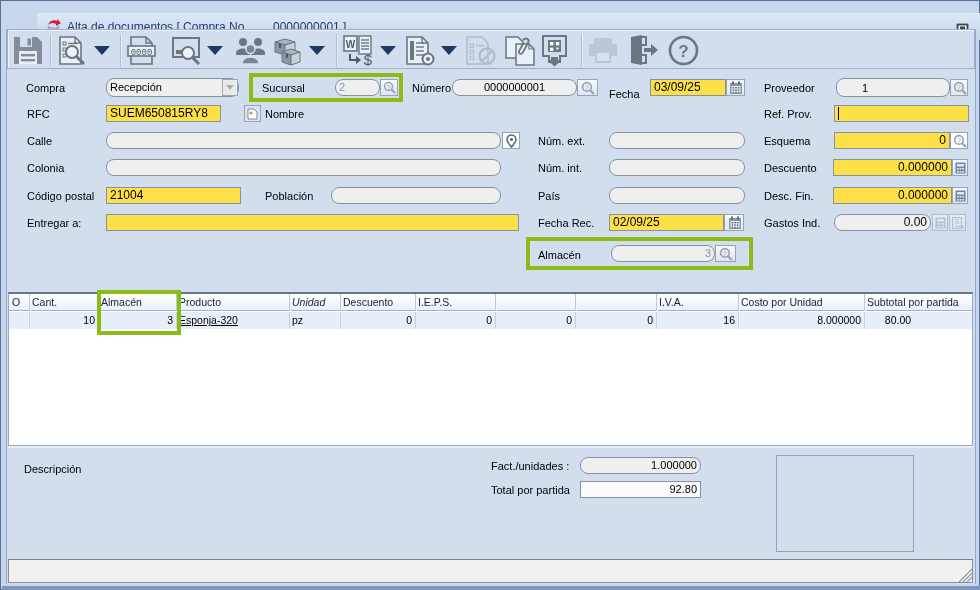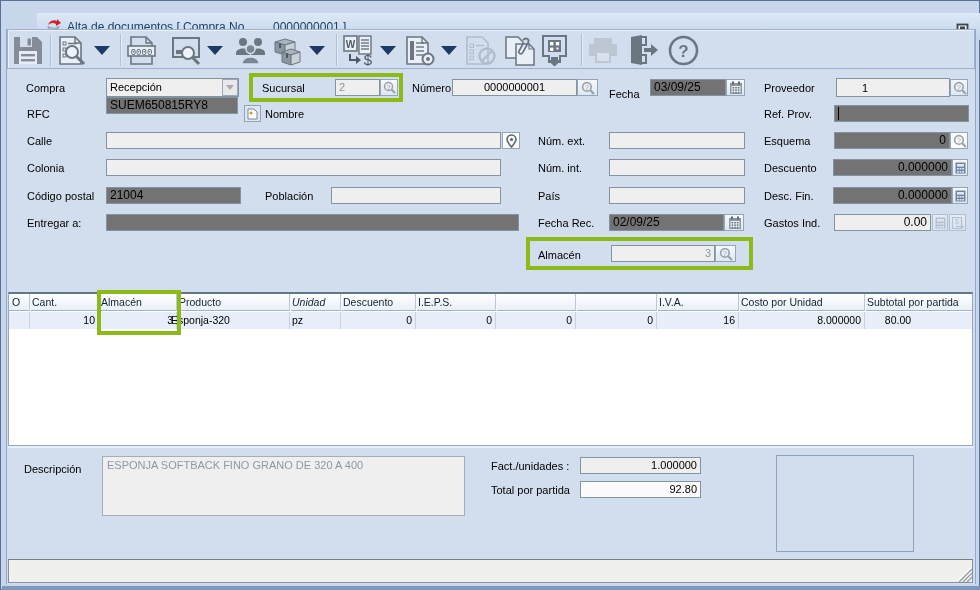--- a/index.html
+++ b/index.html
@@ -7,22 +7,22 @@
 body { font-family:"Liberation Sans", sans-serif; position:relative; background:#c7d6ea; }
 #win { position:absolute; left:0; top:0; width:980px; height:590px; border:1px solid #5a7197; background:#c7d6ea; }
 #titlebar { position:absolute; left:1px; top:12px; width:978px; height:27px; background:linear-gradient(#dce8f7,#c2d4ea);margin-left:35px; }
 #title { position:absolute; left:30px; top:7px; font-size:12px; color:#1d3f66; white-space:nowrap; }
 #title2 { position:absolute; left:236px; top:7px; font-size:12px; color:#1d3f66; white-space:nowrap; }
 #content { position:absolute; left:6px; top:28px; width:968px; height:555px; background:#d2deee; }
 #toolbar { position:absolute; left:0px; top:0px; width:968px; height:40px; border:1px solid #9db1cc; box-shadow:inset 1px 1px 0 #e9f0f9; }
 .tsep { position:absolute; top:4px; width:1px; height:32px; background:#aebfd6; box-shadow:1px 0 0 #e3ecf7; }
 .tarr { position:absolute; width:0; height:0; border-left:8px solid transparent; border-right:8px solid transparent; border-top:9px solid #1d3a66; top:16px; }
 .lbl { position:absolute; font-size:11px; color:#000; white-space:nowrap; }
-.fld { position:absolute; height:17px; background:#737373; border:1px solid #8493a2; font-size:12px; line-height:15px; padding:0 3px; white-space:nowrap; overflow:hidden; color:#000; }
-.dis { background:#efefef; }
+.fld { position:absolute; height:17px; background:#fde047; border:1px solid #8493a2; font-size:12px; line-height:15px; padding:0 3px; white-space:nowrap; overflow:hidden; color:#000; }
+.dis { background:#efefef;border-radius:8px; }
 .num { text-align:right; }
 .gray { color:#8b96a2; font-size:11px; line-height:15px; }
 .btn { position:absolute; height:17px; border:1px solid #93a5b8; background:linear-gradient(#f6f9fc,#dfe7f0); }
 .btnw { background:#fdfdfd; }
 .green { position:absolute; border:4px solid #8cba17; }
 .cell { position:absolute; font-size:10.5px; white-space:nowrap; overflow:hidden; line-height:17px; }
 svg { position:absolute; }
 </style>
 </head>
 <body>
@@ -232,21 +232,21 @@
  <div class="lbl" style="left:861px;top:81px">1</div>
  <div class="btn" style="left:949px;top:78px;width:18px">
    <svg style="left:2px;top:1px" width="14" height="14" viewBox="0 0 13 13">
         <circle cx="5.5" cy="5.5" r="4" fill="none" stroke="#98a2ad" stroke-width="1.5"></circle>
         <text x="5.5" y="8.5" font-size="7" fill="#98a2ad" text-anchor="middle">?</text>
         <line x1="8.5" y1="8.5" x2="12" y2="12" stroke="#98a2ad" stroke-width="2"></line>
       </svg>
  </div>
 
  <div class="lbl" style="left:26px;top:107px">RFC</div>
- <div class="fld" style="left:105px;top:96px;width:132px">SUEM650815RY8</div>
+ <div class="fld" style="left:105px;top:104px;width:115px">SUEM650815RY8</div>
  <div class="btn" style="left:243px;top:104px;width:17px;background:#dce6f2">
   <svg style="left:2px;top:2px" width="11" height="12" viewBox="0 0 11 12">
         <path d="M1 1 H7 L10 4 V11 H1 Z" fill="#fff" stroke="#7c8894" stroke-width="1"></path>
         <circle cx="4" cy="5" r="1.6" fill="#c59a4a"></circle>
       </svg>
  </div>
  <div class="lbl" style="left:264px;top:107px">Nombre</div>
  <div class="lbl" style="left:763px;top:107px">Ref. Prov.</div>
  <div class="fld" style="left:833px;top:104px;width:135px"></div>
  <div style="position:absolute;left:837px;top:106px;width:1px;height:13px;background:#000"></div>
@@ -373,21 +373,20 @@
       </svg>
  </div>
 
  <div id="table" style="position:absolute;left:7px;top:291px;width:965px;height:153px;background:#fff;border-top:2px solid #64778a;border-left:1px solid #96a9bd;border-right:1px solid #96a9bd"></div>
  <div id="thead" style="position:absolute;left:8px;top:293px;width:963px;height:17px;background:linear-gradient(#ffffff,#e9f0f9);border-bottom:1px solid #9db2cc"></div>
  <div id="trow" style="position:absolute;left:8px;top:311px;width:963px;height:17px;background:#e7eef9"></div>
 
  <div style="position:absolute;left:7px;top:444px;width:965px;height:1px;background:#96a8bc"></div>
  <div style="position:absolute;left:7px;top:445px;width:965px;height:2px;background:#e8eff8"></div>
  <div class="lbl" style="left:23px;top:462px">Descripción</div>
- <div style="position:absolute;left:101px;top:455px;width:363px;height:60px;background:#efefef;border:1px solid #a5aeb8;font-size:11px;color:#8e98a3;padding:2px 4px">ESPONJA SOFTBACK FINO GRANO DE 320 A 400</div>
  <div class="lbl" style="left:490px;top:459px">Fact./unidades :</div>
  <div class="fld dis num" style="left:579px;top:456px;width:121px;font-size:11px;line-height:15px">1.000000</div>
  <div class="lbl" style="left:490px;top:483px">Total por partida</div>
  <div class="fld num" style="left:579px;top:480px;width:121px;font-size:11px;line-height:15px;background:#fbfbfb">92.80</div>
  <div style="position:absolute;left:775px;top:454px;width:138px;height:97px;border:1px solid #8fa3bd"></div>
 
  <div style="position:absolute;left:7px;top:558px;width:965px;height:24px;background:#f0f1ef;border:1px solid #8a9097;border-top-color:#787f86"></div>
  <svg style="left:955px;top:565px" width="16" height="16" viewBox="0 0 16 16">
    <g stroke="#fdfdfd" stroke-width="1.5">
         <line x1="15" y1="2" x2="2" y2="15"></line>
@@ -409,21 +408,21 @@
     <div style="position: absolute; left: 28px; top: 293px; width: 1px; height: 17px; background: rgb(185, 200, 220); box-shadow: rgb(246, 249, 252) 1px 0px 0px;"></div>
     <div style="position: absolute; left: 28px; top: 311px; width: 1px; height: 17px; background: rgb(195, 210, 230);"></div>
     <div class="cell" style="left: 31px; top: 311px; width: 63px; color: rgb(0, 0, 0); text-align: right;">10</div>
     <div class="cell" style="left: 100px; top: 293px; width: 72px; color: rgb(19, 34, 47);">Almacén</div>
     <div style="position: absolute; left: 97px; top: 293px; width: 1px; height: 17px; background: rgb(185, 200, 220); box-shadow: rgb(246, 249, 252) 1px 0px 0px;"></div>
     <div style="position: absolute; left: 97px; top: 311px; width: 1px; height: 17px; background: rgb(195, 210, 230);"></div>
     <div class="cell" style="left: 100px; top: 311px; width: 72px; color: rgb(0, 0, 0); text-align: right;">3</div>
     <div class="cell" style="left: 178px; top: 293px; width: 107px; color: rgb(19, 34, 47);">Producto</div>
     <div style="position: absolute; left: 175px; top: 293px; width: 1px; height: 17px; background: rgb(185, 200, 220); box-shadow: rgb(246, 249, 252) 1px 0px 0px;"></div>
     <div style="position: absolute; left: 175px; top: 311px; width: 1px; height: 17px; background: rgb(195, 210, 230);"></div>
-    <div class="cell" style="left: 170px; top: 311px; width: 107px; color: rgb(0, 0, 0);">Esponja-320</div>
+    <div class="cell" style="left: 178px; top: 311px; width: 107px; color: rgb(0, 0, 0); text-decoration: underline;">Esponja-320</div>
     <div class="cell" style="left: 291px; top: 293px; width: 45px; color: rgb(19, 34, 47); font-style: italic;">Unidad</div>
     <div style="position: absolute; left: 288px; top: 293px; width: 1px; height: 17px; background: rgb(185, 200, 220); box-shadow: rgb(246, 249, 252) 1px 0px 0px;"></div>
     <div style="position: absolute; left: 288px; top: 311px; width: 1px; height: 17px; background: rgb(195, 210, 230);"></div>
     <div class="cell" style="left: 291px; top: 311px; width: 45px; color: rgb(0, 0, 0);">pz</div>
     <div class="cell" style="left: 342px; top: 293px; width: 69px; color: rgb(19, 34, 47);">Descuento</div>
     <div style="position: absolute; left: 339px; top: 293px; width: 1px; height: 17px; background: rgb(185, 200, 220); box-shadow: rgb(246, 249, 252) 1px 0px 0px;"></div>
     <div style="position: absolute; left: 339px; top: 311px; width: 1px; height: 17px; background: rgb(195, 210, 230);"></div>
     <div class="cell" style="left: 342px; top: 311px; width: 69px; color: rgb(0, 0, 0); text-align: right;">0</div>
     <div class="cell" style="left: 417px; top: 293px; width: 74px; color: rgb(19, 34, 47);">I.E.P.S.</div>
     <div style="position: absolute; left: 414px; top: 293px; width: 1px; height: 17px; background: rgb(185, 200, 220); box-shadow: rgb(246, 249, 252) 1px 0px 0px;"></div>

